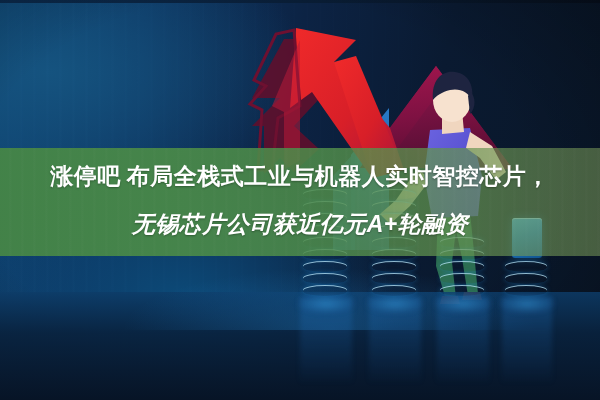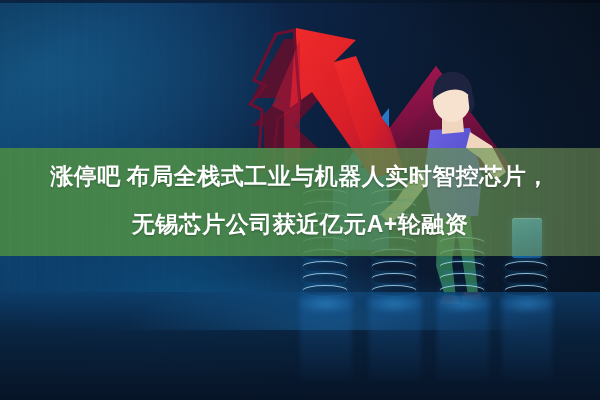--- a/index.html
+++ b/index.html
@@ -145,21 +145,21 @@
     color: #ffffff;
     font-size: 23px;
     font-weight: 700;
     line-height: 48px;
     letter-spacing: .5px;
     text-shadow: 0 1px 2px rgba(0,0,0,.30);
     white-space: nowrap;
   }
   .hl-line { display: block; }
   .hl-line.first { text-align: center; }
-  .hl-line.second { text-align: center; }
+  .hl-line.second { text-align: center; font-style: italic; }
   .hl-src { margin-right: 6px; }
 </style>
 </head>
 <body>
 
 <div id="stage">
 
   <div class="bg-base"></div>
   <div class="bg-streaks"></div>
   <div class="edge-line-top"></div>

